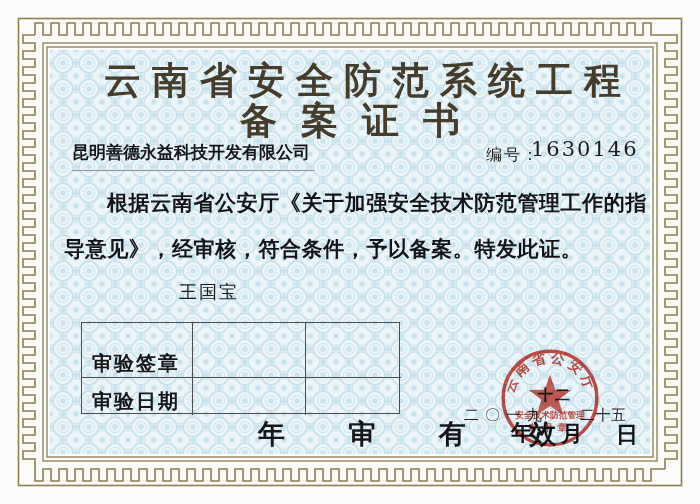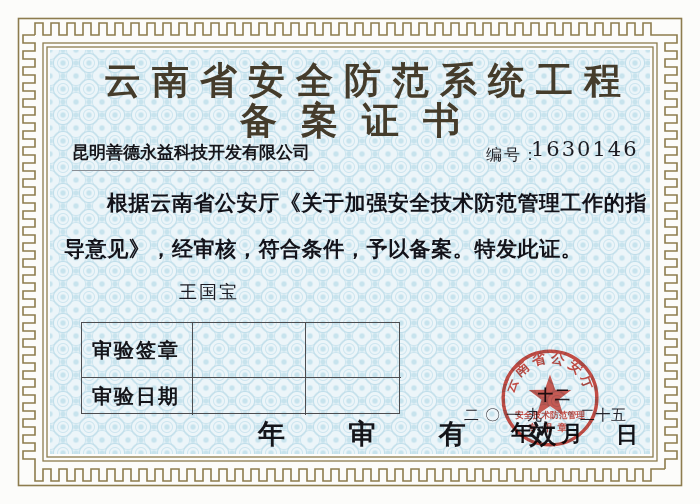--- a/index.html
+++ b/index.html
@@ -37,21 +37,21 @@
   .para1{left:57px;top:139px;}
   .para2{left:14px;top:185px;}
   .rep-label{left:32px;top:236px;font-size:20px;font-weight:bold;color:#15151a;letter-spacing:1px;}
   .rep-value{left:129px;top:230px;font-size:18px;font-weight:normal;color:#1a1a22;letter-spacing:2px;}
   .review-table{
     left:31px;top:272px;width:319px;height:92px;
     display:grid;grid-template-columns:111px 113px 95px;grid-template-rows:55px 37px;
     border:1.5px solid #4d4d50;box-sizing:border-box;
   }
   .cell{border-right:1.2px solid #4d4d50;border-bottom:1.2px solid #4d4d50;
-    display:flex;align-items:center;box-sizing:border-box;}
+    display:flex;align-items:flex-end;box-sizing:border-box;}
   .cell.last-col{border-right:none;}
   .cell.last-row{border-bottom:none;}
   .cell-label{font-size:20px;font-weight:bold;color:#15151a;padding-left:10px;letter-spacing:2px;}
   .annual{left:208px;top:366px;font-size:27px;font-weight:bold;color:#15151a;letter-spacing:27px;white-space:nowrap;}
   .dt-val{font-size:15px;color:#23232b;white-space:nowrap;}
   .dt-label{font-size:22px;font-weight:bold;color:#111116;}
   .dt-year-val{left:414px;top:356px;letter-spacing:6px;}
   .dt-year{left:461px;top:368px;}
   .dt-month-val{left:488px;top:336px;letter-spacing:2px;font-weight:bold;}
   .dt-month{left:511px;top:369px;}

